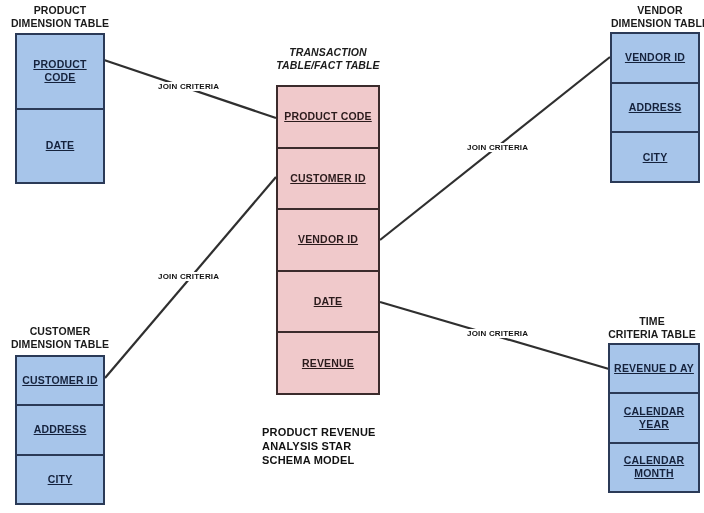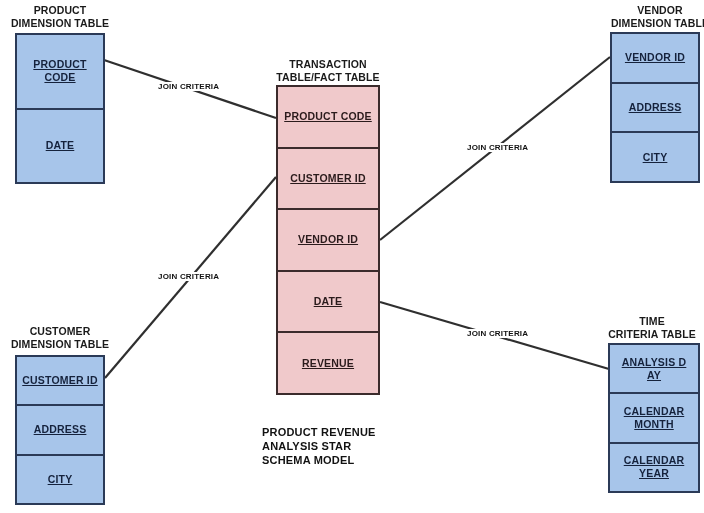--- a/index.html
+++ b/index.html
@@ -111,21 +111,21 @@
   </svg>
 
   <div class="table-title" style="left:5px; top:4px; width:110px;">PRODUCT
 DIMENSION TABLE</div>
   <div class="entity dim" style="left:15px; top:33px; width:90px; height:151px;">
     <div class="row">PRODUCT
 CODE</div>
     <div class="row">DATE</div>
   </div>
 
-  <div class="table-title" style="left:272px; top:58px; width:112px;">TRANSACTION
+  <div class="table-title" style="left:272px; top:46px; width:112px;font-style:italic;">TRANSACTION
 TABLE/FACT TABLE</div>
   <div class="entity fact" style="left:276px; top:85px; width:104px; height:310px;">
     <div class="row">PRODUCT CODE</div>
     <div class="row">CUSTOMER ID</div>
     <div class="row">VENDOR ID</div>
     <div class="row">DATE</div>
     <div class="row">REVENUE</div>
   </div>
   <div class="model-caption" style="left:262px; top:425px; width:132px;">PRODUCT REVENUE
 ANALYSIS STAR
@@ -143,25 +143,25 @@
 DIMENSION TABLE</div>
   <div class="entity dim" style="left:15px; top:355px; width:90px; height:150px;">
     <div class="row">CUSTOMER ID</div>
     <div class="row">ADDRESS</div>
     <div class="row">CITY</div>
   </div>
 
   <div class="table-title" style="left:600px; top:315px; width:104px;">TIME
 CRITERIA TABLE</div>
   <div class="entity dim" style="left:608px; top:343px; width:92px; height:150px;">
-    <div class="row">ANALYSIS D AY</div>
+    <div class="row">REVENUE D AY</div>
+    <div class="row">CALENDAR
+YEAR</div>
     <div class="row">CALENDAR
 MONTH</div>
-    <div class="row">CALENDAR
-YEAR</div>
   </div>
 
   <div class="join-label" style="left:157px; top:82px;">JOIN CRITERIA</div>
   <div class="join-label" style="left:157px; top:272px;">JOIN CRITERIA</div>
   <div class="join-label" style="left:466px; top:143px;">JOIN CRITERIA</div>
   <div class="join-label" style="left:466px; top:329px;">JOIN CRITERIA</div>
 
 </div>
 
 </body></html>

